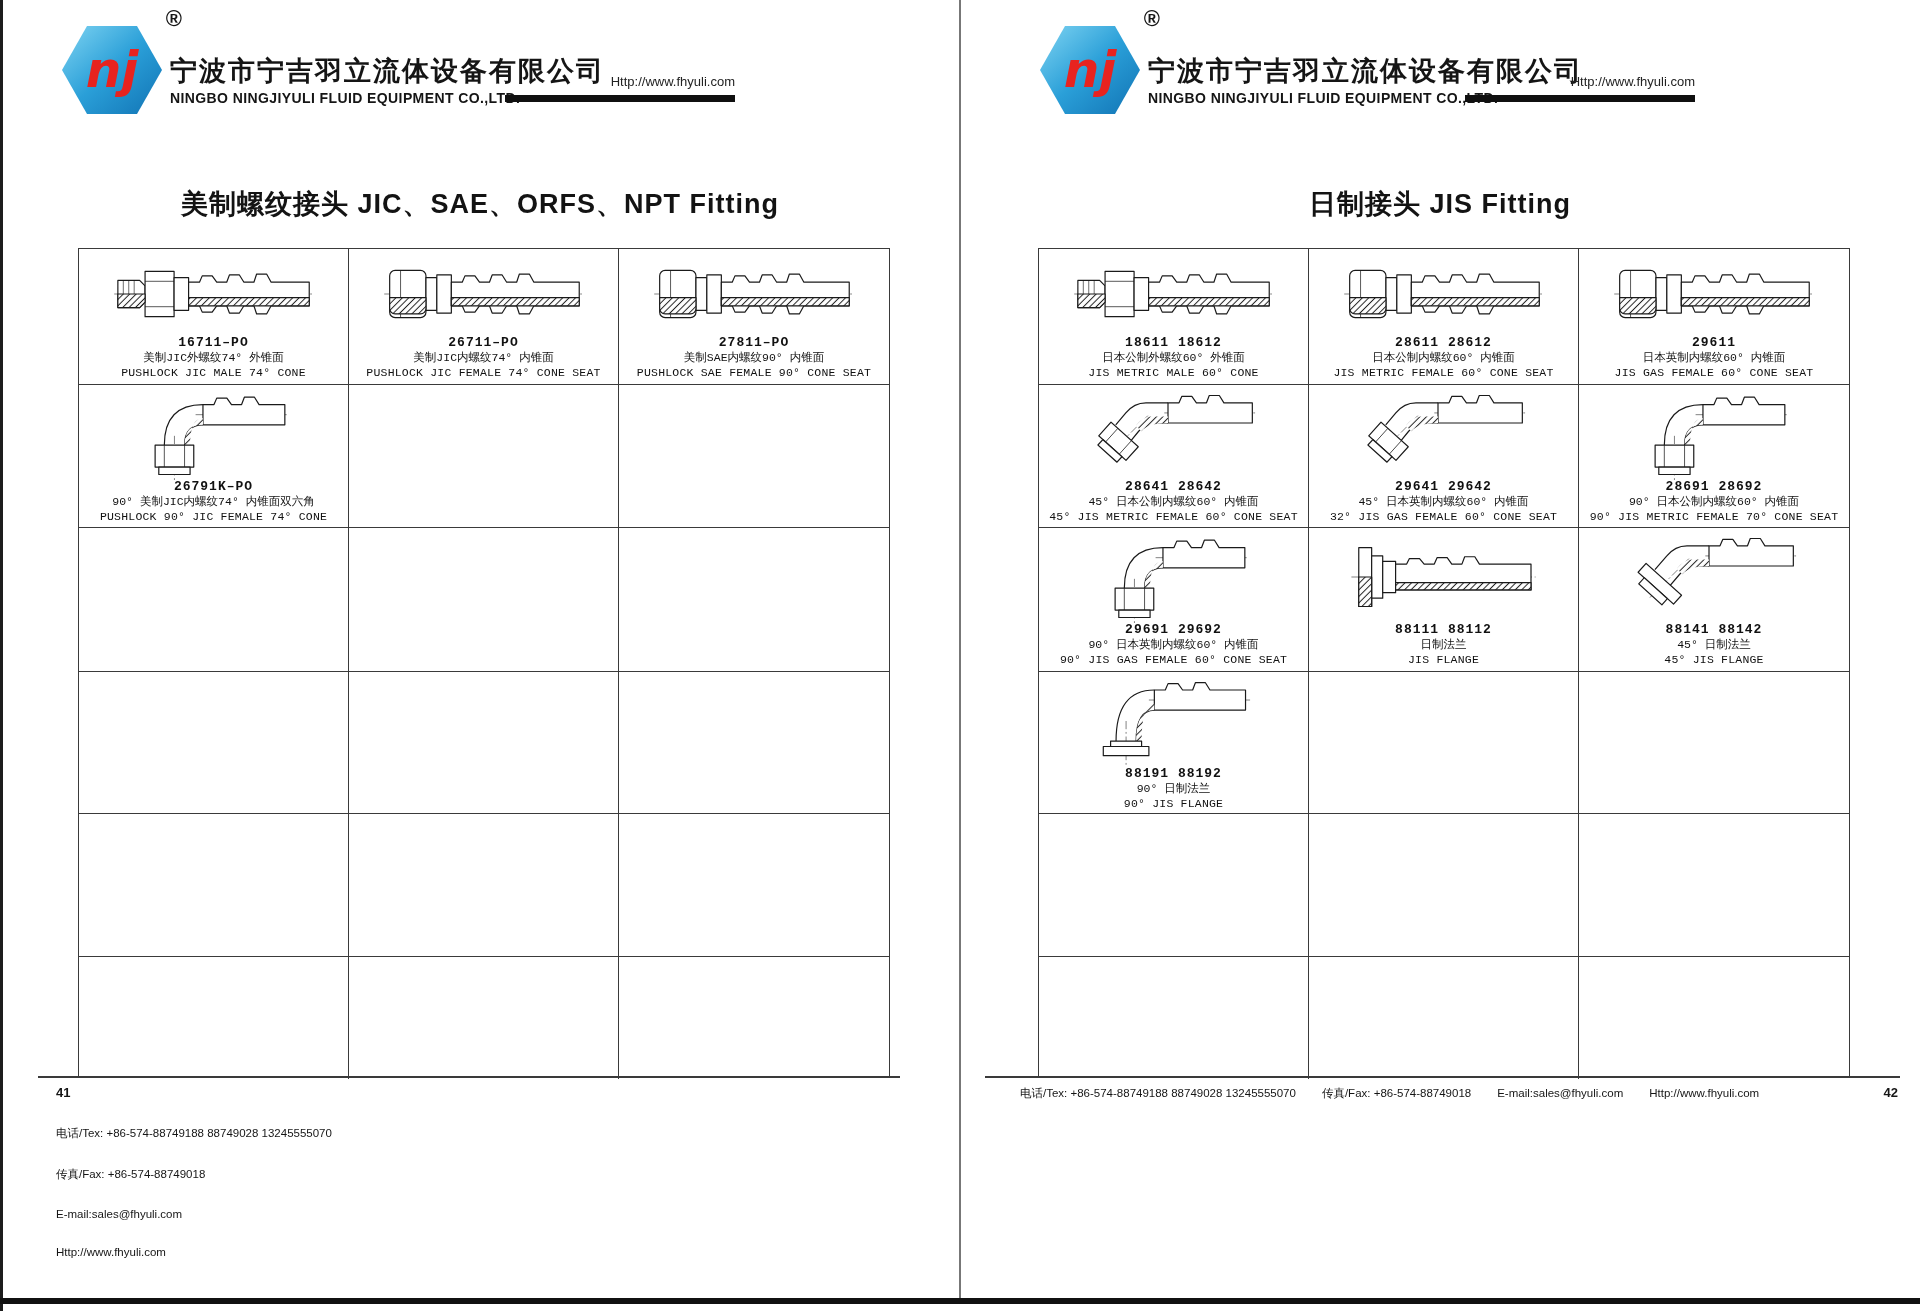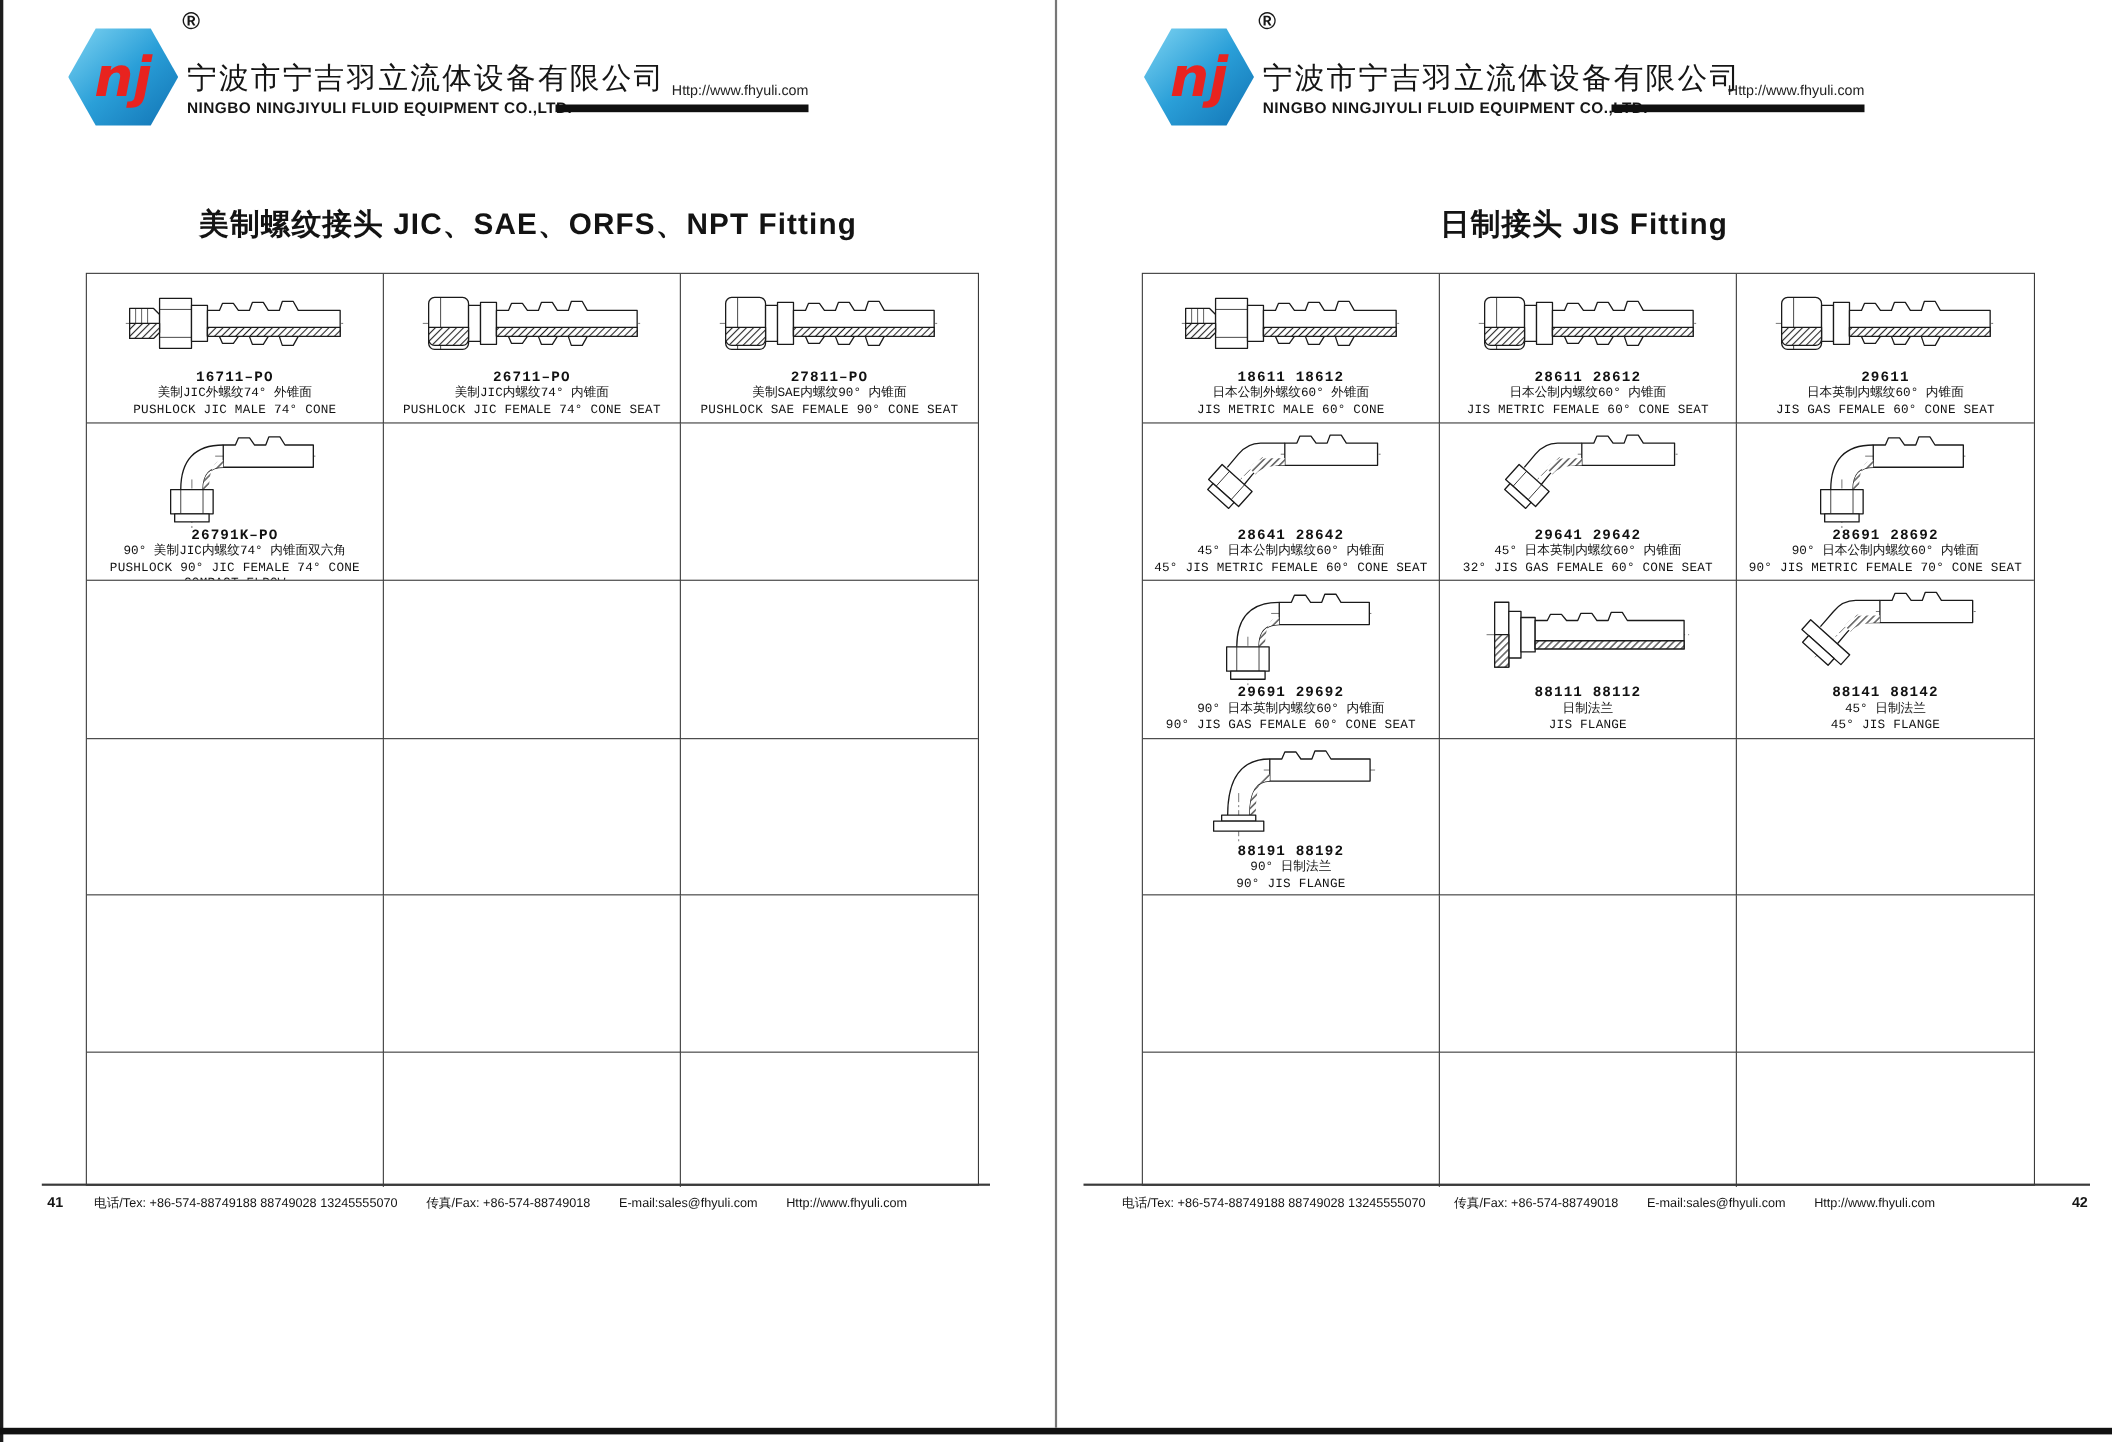--- a/index.html
+++ b/index.html
@@ -16,21 +16,21 @@
   .page-right { left:960px; }
 
   
   .logo-wrap { position:absolute; top:24px; width:100px; height:92px; }
   .page-left  .logo-wrap { left:62px; }
   .page-right .logo-wrap { left:80px; }
   .reg-mark { position:absolute; right:-20px; top:-18px; font-size:22px; font-weight:bold; color:#161616; }
   .company { position:absolute; top:56px; }
   .page-left  .company { left:170px; }
   .page-right .company { left:188px; }
-  .company-cn { font-size:27px; font-weight:normal; letter-spacing:2px; color:#151515; line-height:30px;text-align:right; }
+  .company-cn { font-size:27px; font-weight:bold; letter-spacing:2px; color:#151515; line-height:30px;text-align:right; }
   .company-en { font-size:14px; font-weight:bold; letter-spacing:0.4px; color:#151515; margin-top:4px; }
   .header-url { position:absolute; left:520px; top:74px; width:215px; text-align:right;
                 font-size:13px; color:#222; }
   .header-bar { position:absolute; left:505px; top:95px; width:230px; height:7px; background:#101010; }
 
   
   .title { position:absolute; left:70px; top:186px; width:820px; text-align:center;
            font-size:27px; font-weight:bold; letter-spacing:1px; color:#131313; }
 
   
@@ -48,21 +48,21 @@
   .cl0 { font-size:13px; font-weight:bold; letter-spacing:1px; }
   .cl1 { font-size:11.5px; margin-top:1px; }
   .cl2 { font-size:11.5px; margin-top:1px; letter-spacing:0.2px; }
 
   
   .footer-rule { position:absolute; top:1076px; height:2px; background:#3a3a3a; }
   .page-left  .footer-rule { left:38px;  width:862px; }
   .page-right .footer-rule { left:25px;  width:915px; }
   .footer { position:absolute; top:1085px; display:flex; align-items:baseline; gap:26px;
             font-size:11.5px; color:#151515; white-space:nowrap; }
-  .page-left  .footer { left:43px;  width:880px; }
+  .page-left  .footer { left:56px;  width:880px;flex-direction:column; }
   .page-right .footer { left:60px;  width:878px; }
   .pgnum { font-size:13px; font-weight:bold; }
   .page-left  .pgnum { margin-right:2px; }
   .page-right .pgnum { margin-left:auto; }
 </style>
 </head>
 <body>
 
 <div class="sheet">
   <div class="edge-left"></div>

